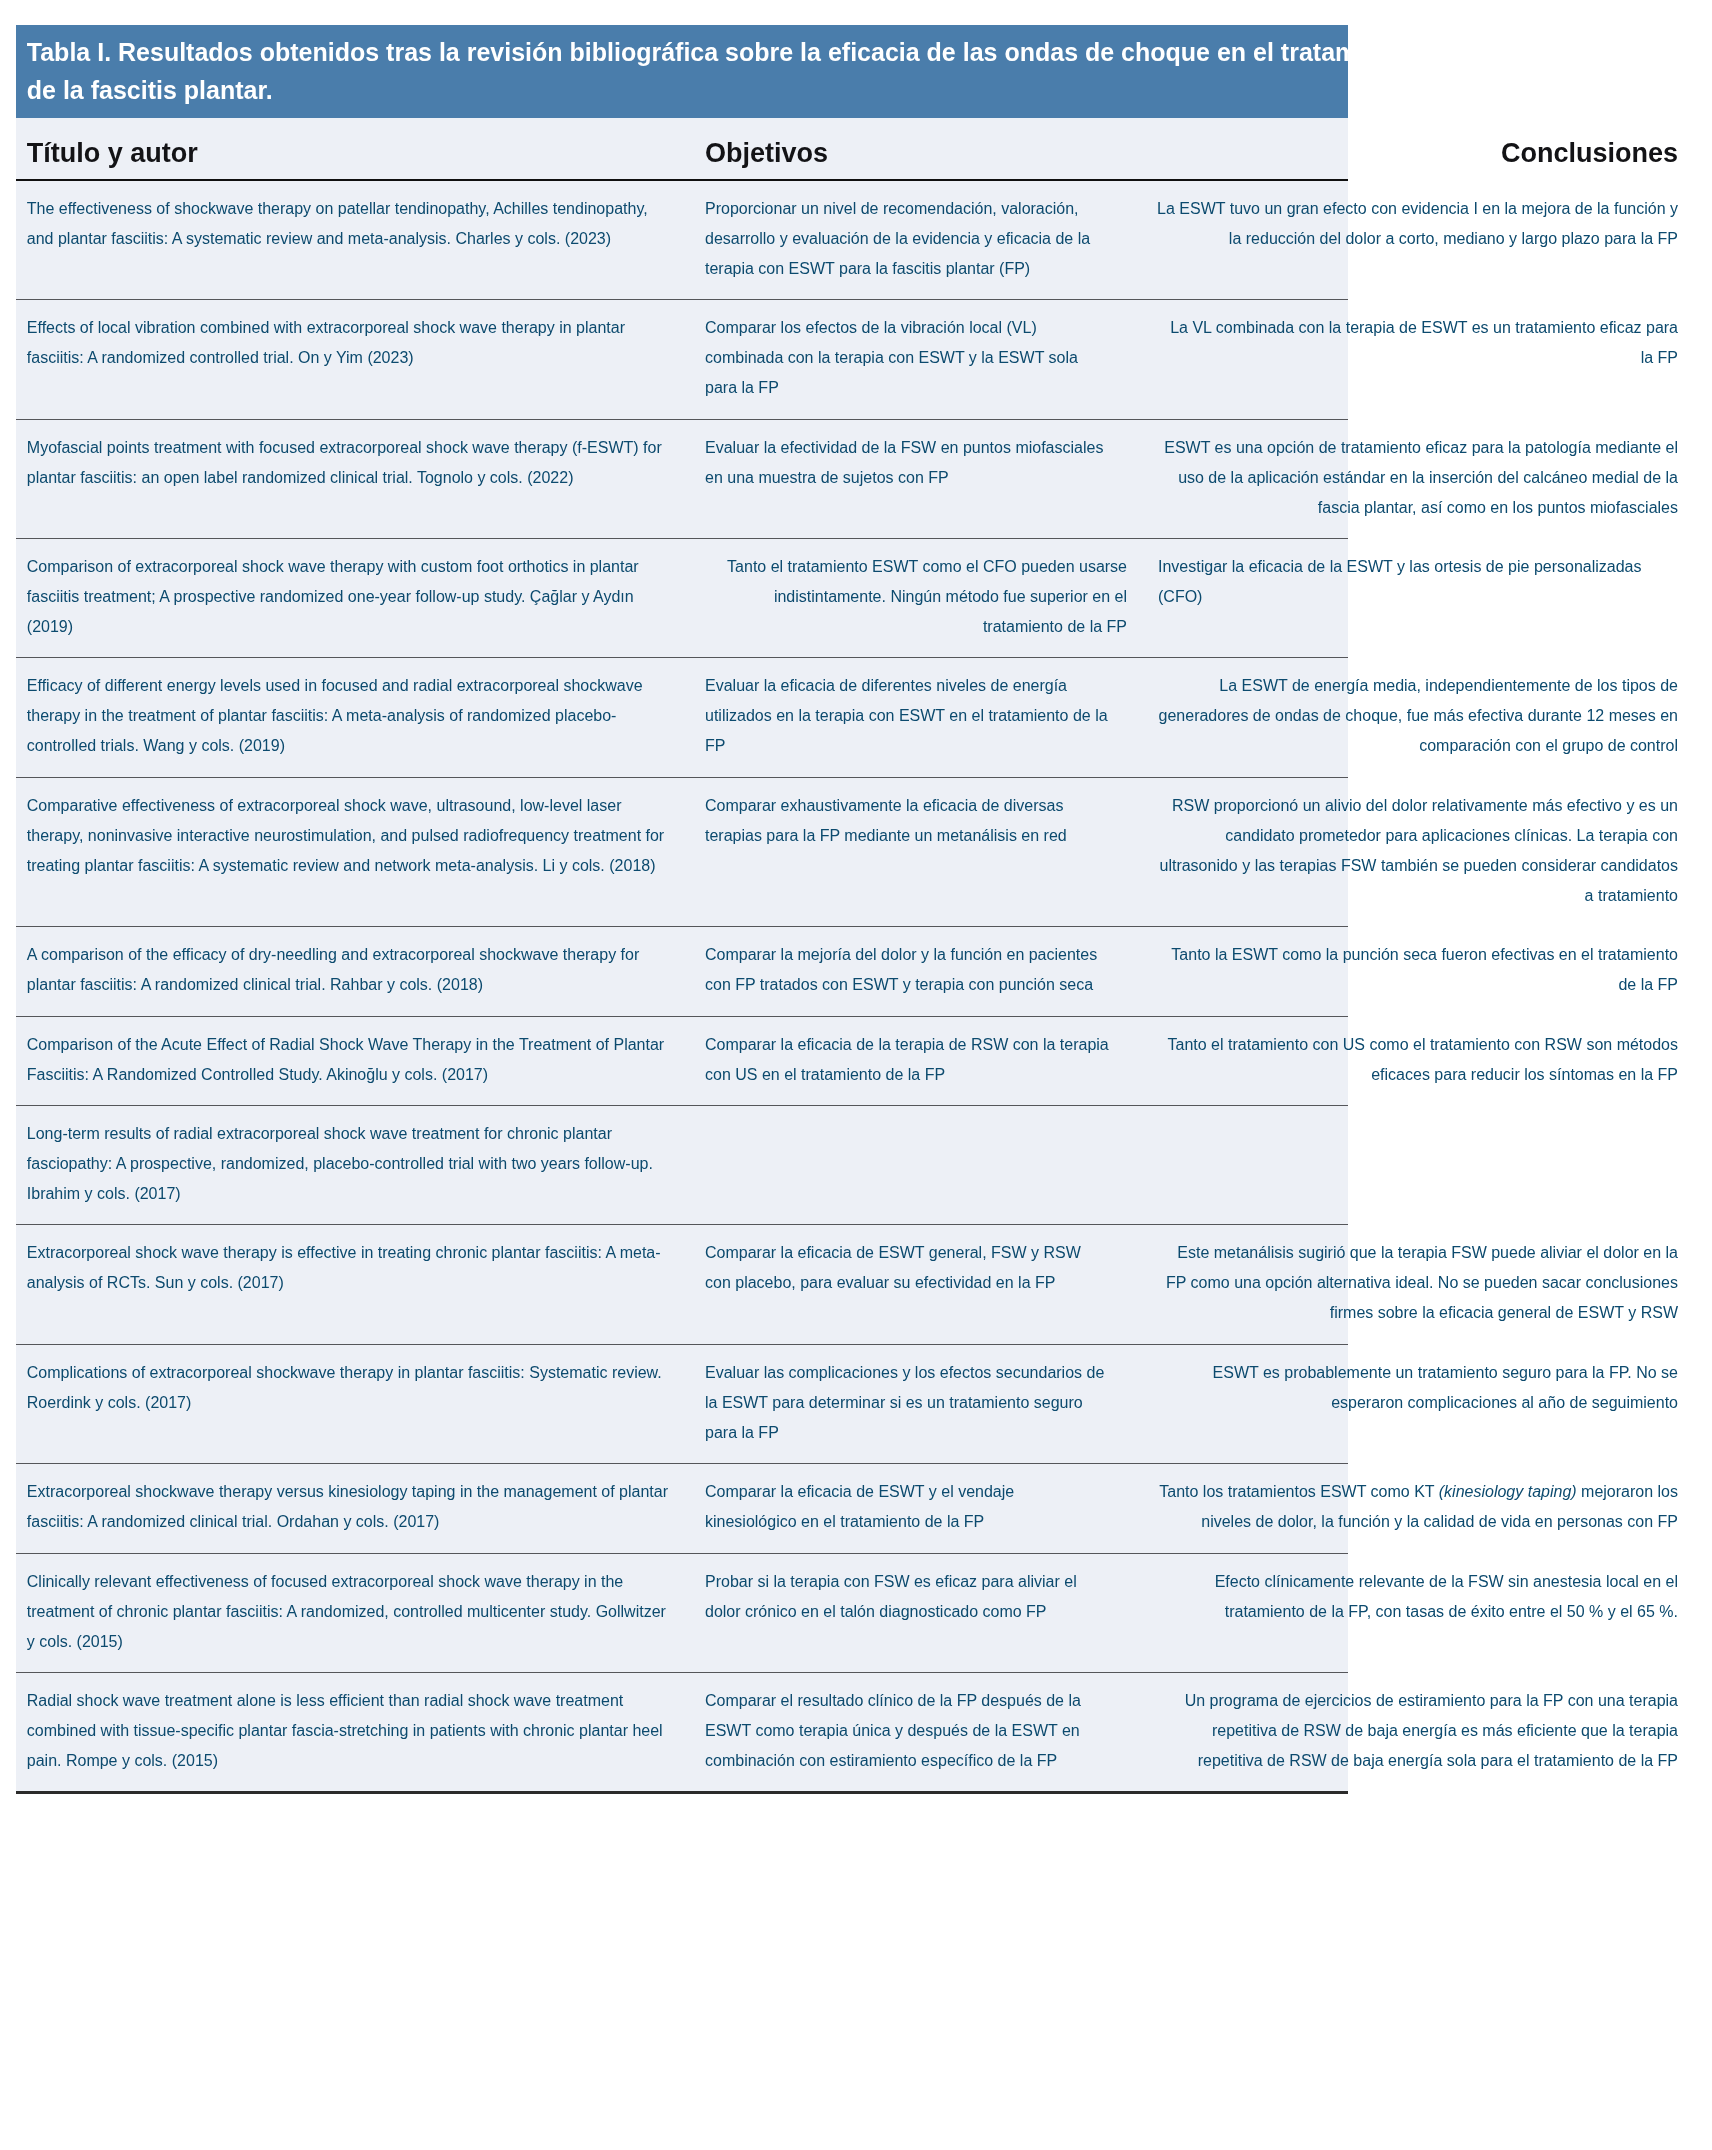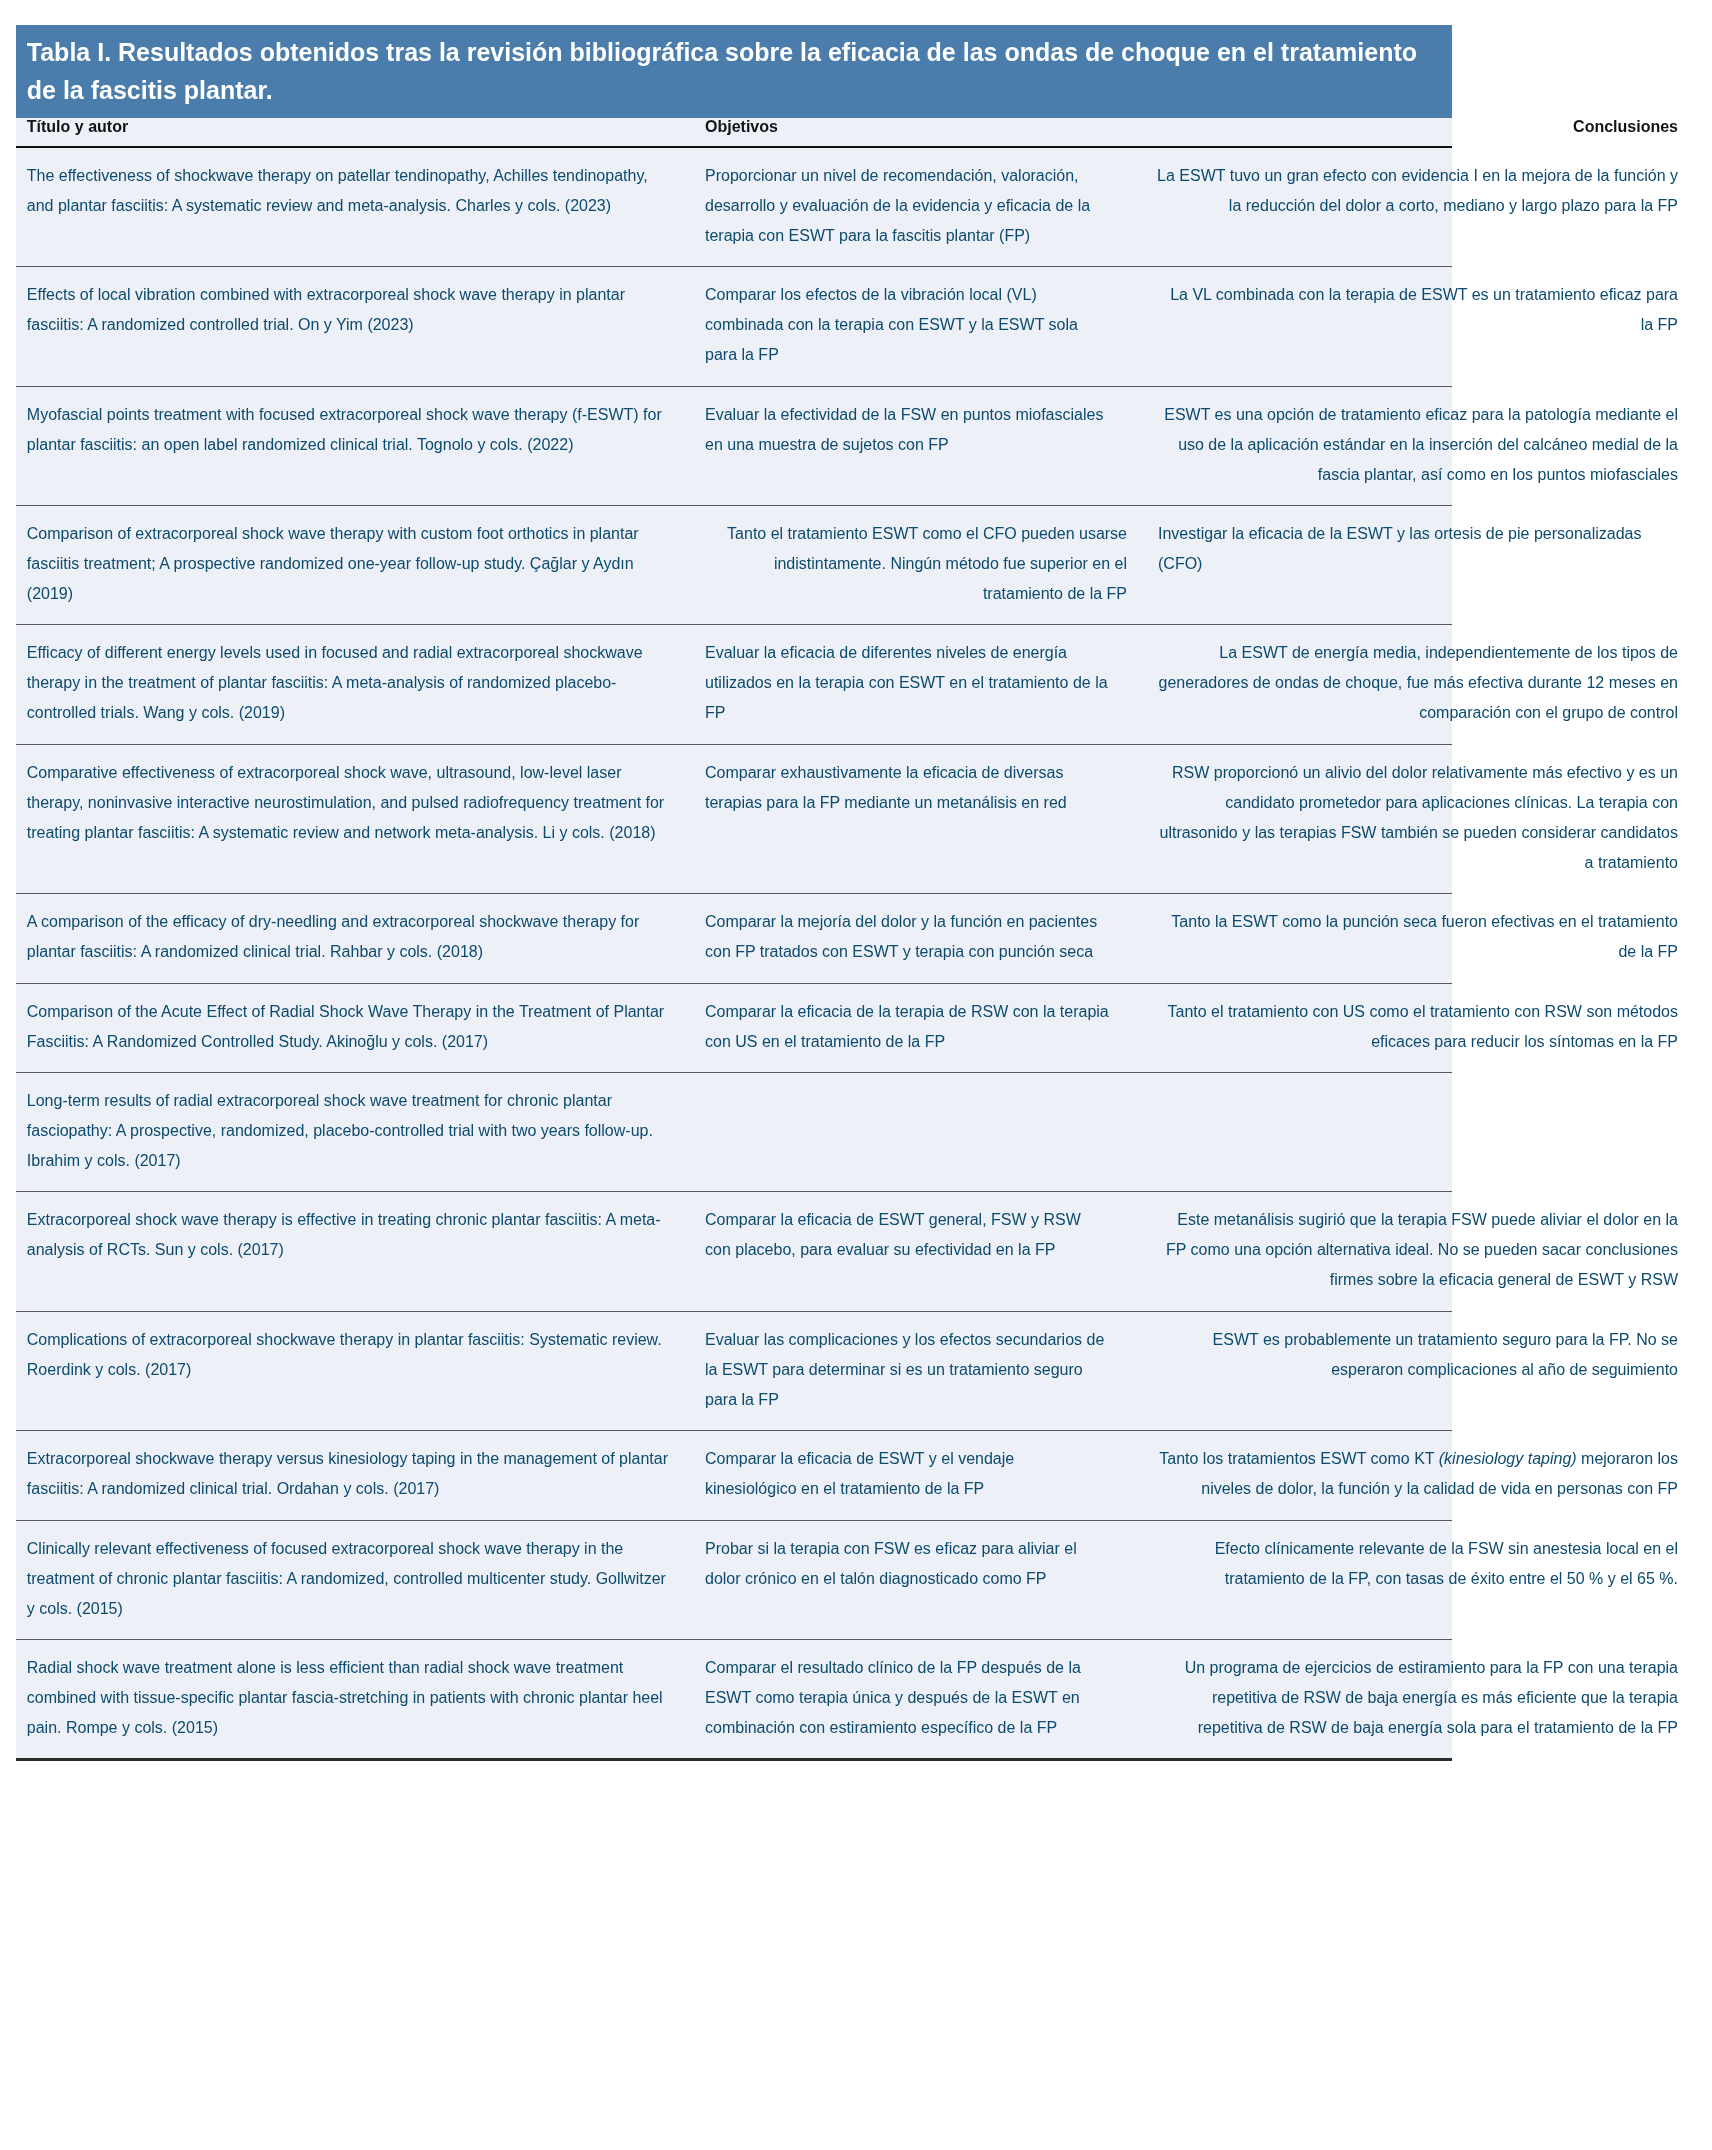--- a/index.html
+++ b/index.html
@@ -1,31 +1,31 @@
 <!DOCTYPE html>
 <html style="font-size:12.3px"><head>
 <meta charset="utf-8">
 <style>
   html,body{margin:0;padding:0;}
   body{
     width:1712px;height:2151px;background:#ffffff;position:relative;
     font-family:"Liberation Sans", sans-serif;
     -webkit-font-smoothing:antialiased;
   }
-  .table-wrap{position:absolute;left:16px;top:25px;width:1436px;}
+  .table-wrap{position:absolute;left:16px;top:25px;width:1332px;}
   .title-bar{
     background:#4a7dab;color:#ffffff;font-weight:bold;
     font-size:25px;line-height:38px;padding:7.7px 46px 9.2px 10.8px;
   }
   .title-line{white-space:nowrap;}
   .grid-row{display:grid;grid-template-columns:675px 453px 551px;}
   .colheads{
     background:#edf0f6;border-bottom:2.3px solid #101010;
-    font-weight:bold;font-size:16px;color:#131316;
-    padding:0 0 10px 0;
+    font-weight:bold;font-size:27px;color:#131316;
+    padding:20px 0 10px 0;
   }
   .tbody{background:#edf0f6;border-bottom:3.1px solid #2b2b2b;}
   .row:not(:first-child){border-top:1.5px solid #55565a;}
   .cell{
     font-size:16px;line-height:30px;color:#0c4a6e;
     padding:13px 20px 15.4px 0;
   }
   .c1{padding-left:10.8px;}
   .c2{padding-left:14px;padding-right:34px;}
   .c3{padding-left:13px;padding-right:17px;text-align:right;}

